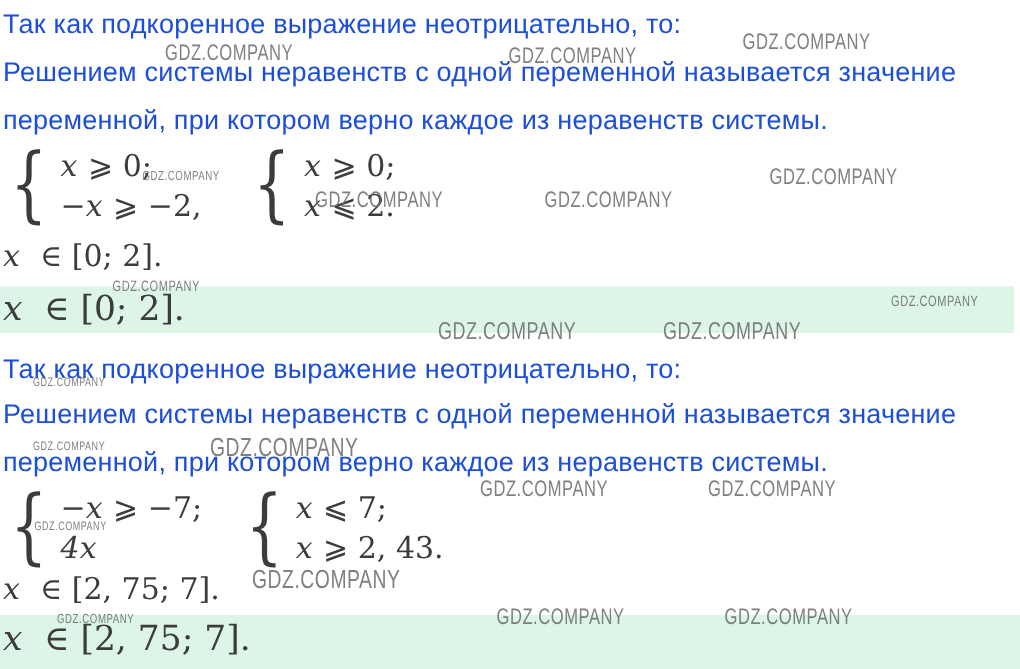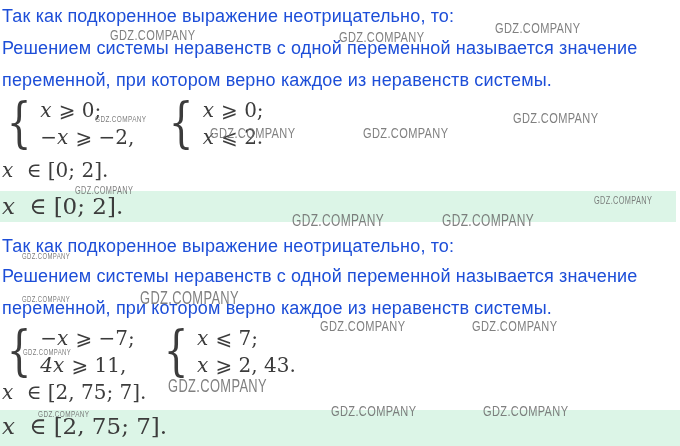--- a/index.html
+++ b/index.html
@@ -114,21 +114,20 @@
   <div class="abs" style="left:2px; top:324px; display:flex; gap:24px;">
     <div class="system math">
       <span class="brace">{</span>
       <div class="rows">
         <div class="mrow">
           <span class="mv">−x</span>
           <span class="mr">⩾ −7;</span>
         </div>
         <div class="mrow">
           <span class="mv">4x</span>
-          <span class="mr">⩾ 11,</span>
         </div>
       </div>
     </div>
     <div class="system math">
       <span class="brace">{</span>
       <div class="rows">
         <div class="mrow">
           <span class="mv">x</span>
           <span class="mr">⩽ 7;</span>
         </div>

